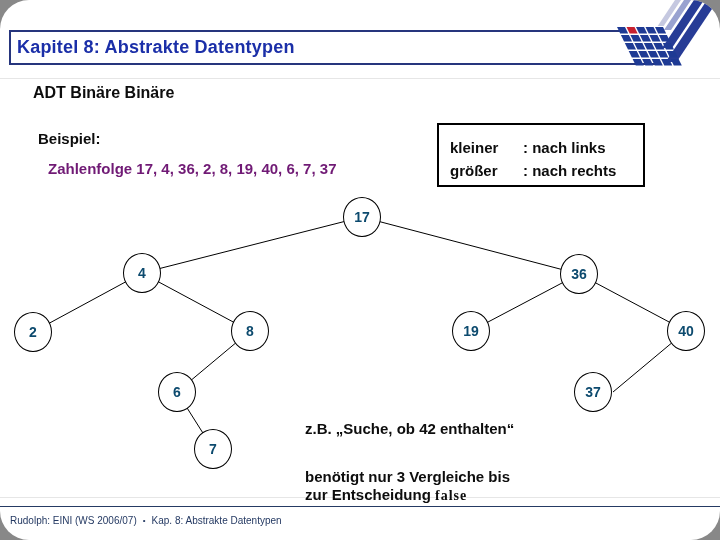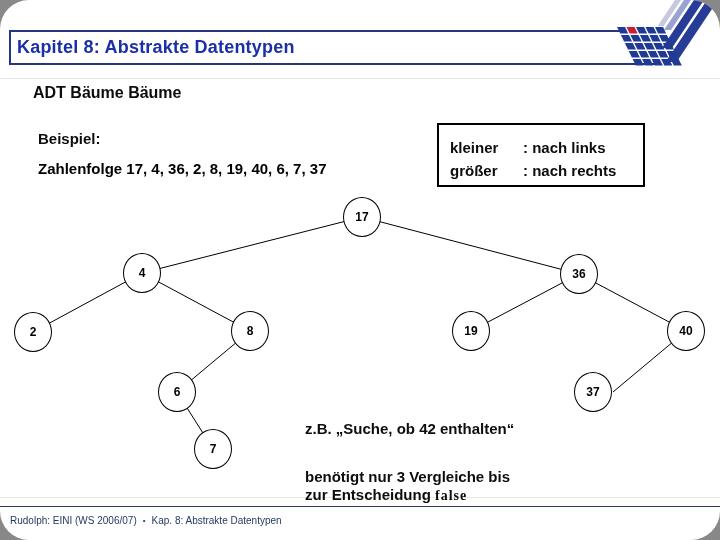--- a/index.html
+++ b/index.html
@@ -19,39 +19,39 @@
   }
   #logo { position:absolute; right:0; top:0; }
   .hairline { position:absolute; left:0; width:720px; height:1px; background:#e6e6e6; }
   #hairline-upper { top:78px; }
   #hairline-lower { top:497px; }
 
   #subtitle { position:absolute; left:33px; top:84px; font-size:16px; font-weight:bold; color:#0d0d0d; white-space:nowrap; }
 
   
   #example-label { position:absolute; left:38px; top:130px; font-size:15px; font-weight:bold; color:#0d0d0d; }
-  #example-seq   { position:absolute; left:38px; top:160px; font-size:15px; font-weight:bold; color:#000000; white-space:nowrap; }
+  #example-seq   { position:absolute; left:48px; top:160px; font-size:15px; font-weight:bold; color:#701a75; white-space:nowrap; }
 
   
   #rule-box {
     position:absolute; left:437px; top:123px; width:208px; height:64px;
     border:2px solid #000; box-sizing:border-box;
     display:flex; flex-direction:column; justify-content:space-around;
     padding:11px 0 3px 11px;
   }
   .rule-row  { display:flex; font-size:15px; font-weight:bold; color:#0d0d0d; }
   .rule-term { width:73px; }
 
   
   #edges-svg { position:absolute; left:0; top:0; z-index:1; pointer-events:none; }
   .tree-node {
     position:absolute; width:38px; height:40px; box-sizing:border-box;
     border:1px solid #000; border-radius:50%; background:#fff;
     display:flex; align-items:center; justify-content:center;
-    font-size:12px; font-weight:bold; color:#000000; z-index:2;
+    font-size:14px; font-weight:bold; color:#0c4a6e; z-index:2;
   }
 
   
   #note-line1 { position:absolute; left:305px; top:420px; font-size:15px; font-weight:bold; color:#0d0d0d; white-space:nowrap; }
   #note-rest  { position:absolute; left:305px; top:468px; font-size:15px; font-weight:bold; color:#0d0d0d; line-height:18px; white-space:nowrap; }
   .code { font-family:Liberation Serif, serif; font-weight:bold; font-size:14px; letter-spacing:1px; }
 
   
   #footer-line { position:absolute; left:0; top:506px; width:720px; height:1px; background:#253a63; }
   #footer      { position:absolute; left:10px; top:515px; font-size:10px; color:#253a63; white-space:nowrap; }
@@ -98,21 +98,21 @@
         <rect x="9.5" y="32" width="8" height="6.5" fill="#1e3a94"></rect>
         <rect x="19" y="32" width="8" height="6.5" fill="#1e3a94"></rect>
         <rect x="28.5" y="32" width="8" height="6.5" fill="#1e3a94"></rect>
         <rect x="38" y="32" width="8" height="6.5" fill="#1e3a94"></rect>
       </g>
   </svg>
 
   <div id="hairline-upper" class="hairline"></div>
   <div id="hairline-lower" class="hairline"></div>
 
-  <div id="subtitle">ADT Bäume Bäume</div>
+  <div id="subtitle">ADT Binäre Binäre</div>
 
   <div id="example-label">Beispiel:</div>
   <div id="example-seq">Zahlenfolge 17, 4, 36, 2, 8, 19, 40, 6, 7, 37</div>
 
   <div id="rule-box">
     <div class="rule-row">
       <span class="rule-term">kleiner</span>
       <span class="rule-action">: nach links</span>
     </div>
     <div class="rule-row">

